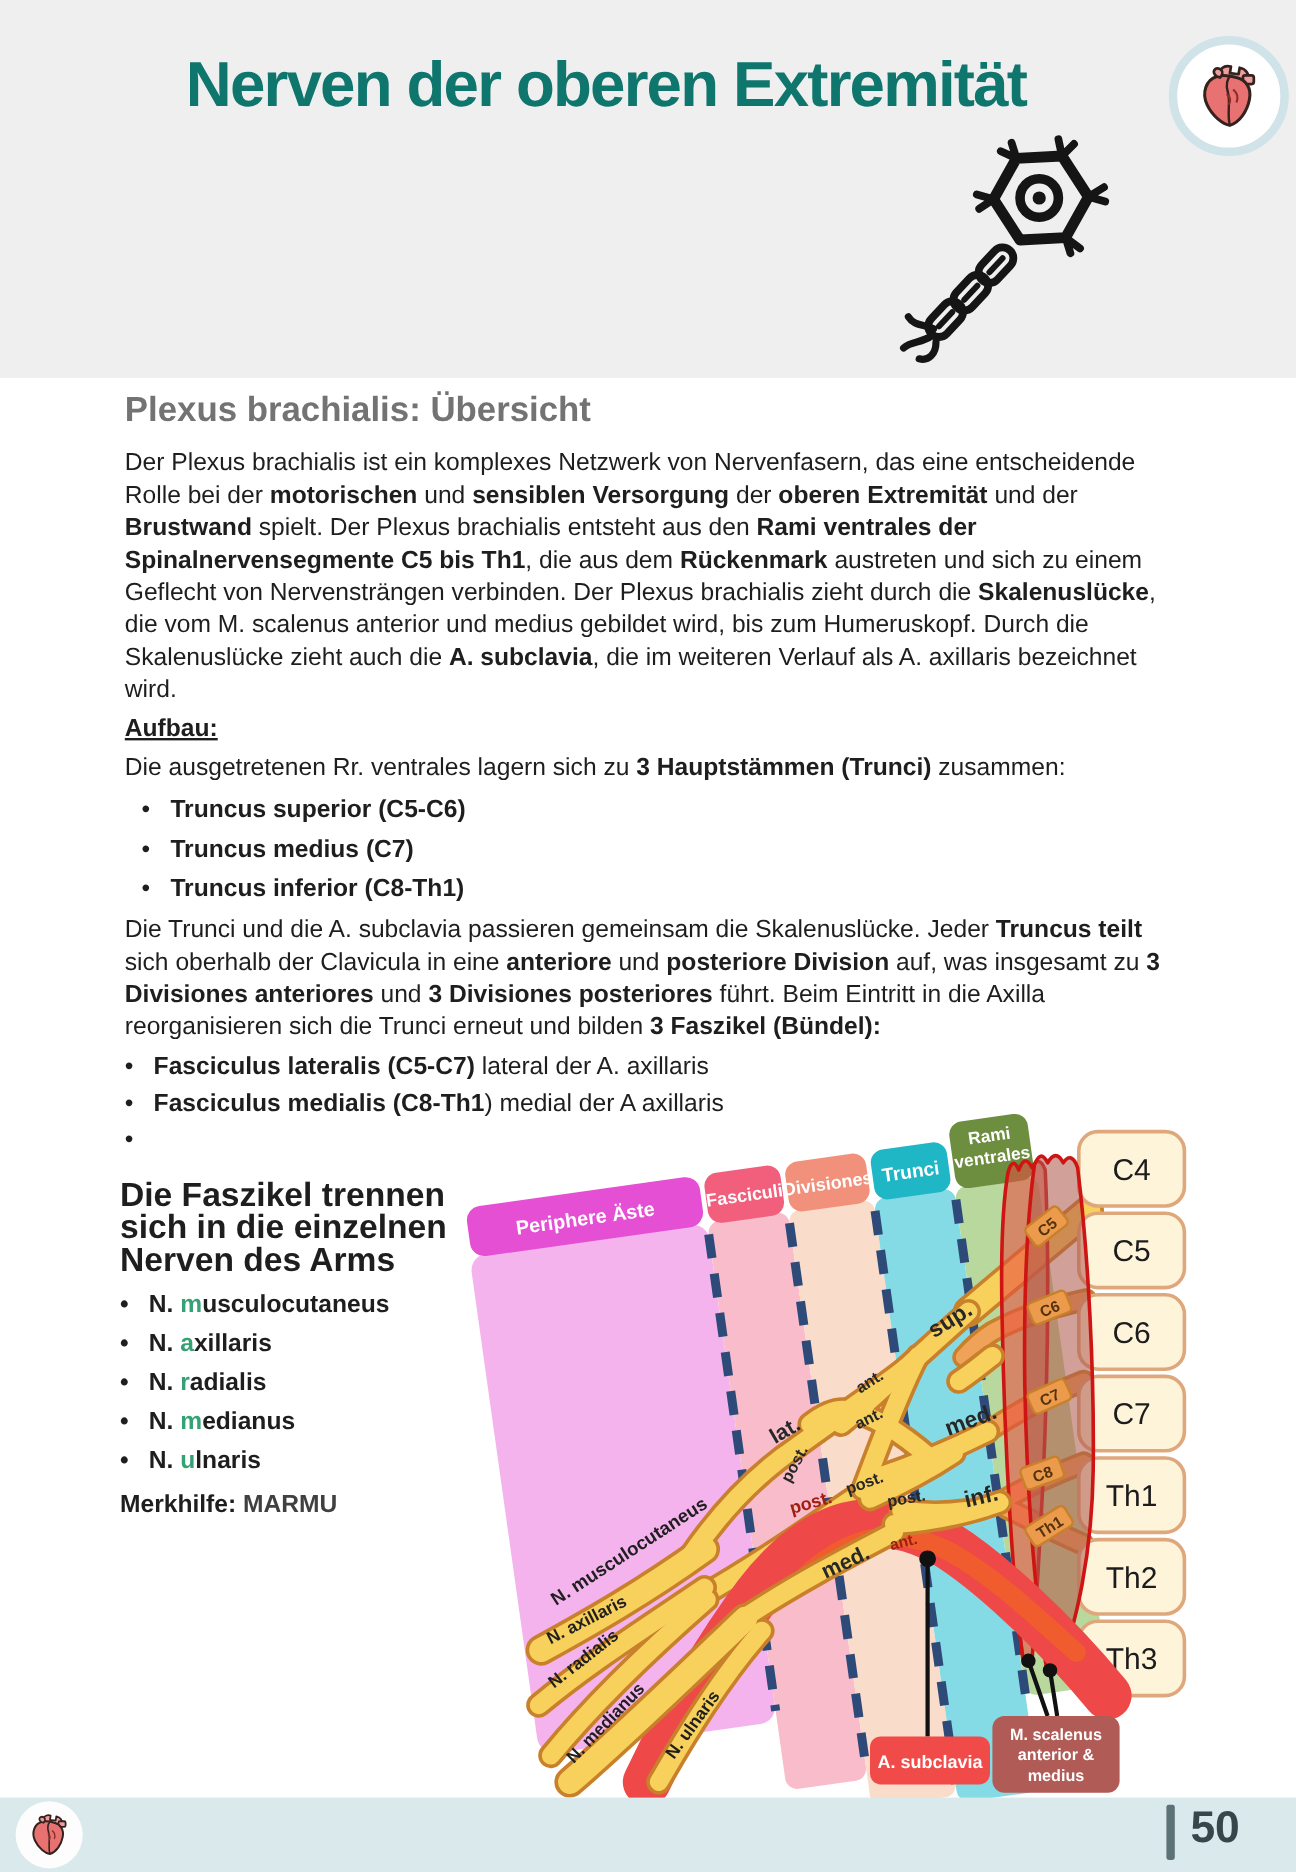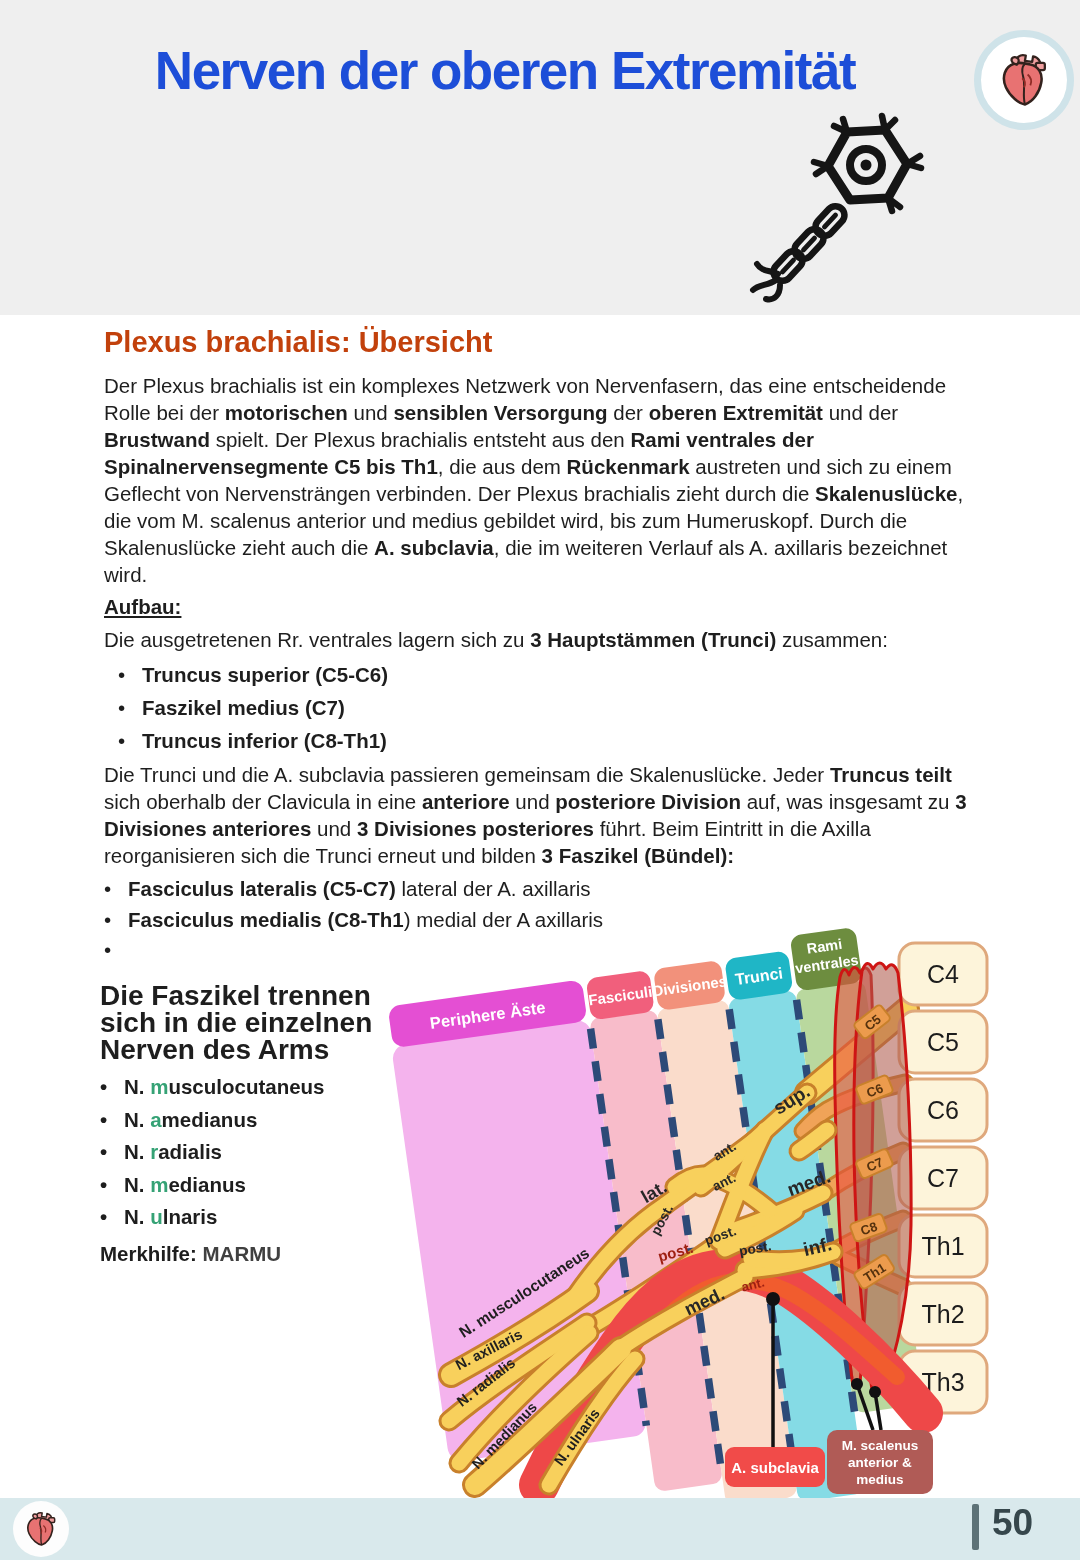--- a/index.html
+++ b/index.html
@@ -3,30 +3,30 @@
 <meta charset="utf-8">
 <style>
   html,body{margin:0;padding:0;}
   body{
     width:1080px;height:1560px;position:relative;background:#ffffff;
     font-family:"Liberation Sans",sans-serif;overflow:hidden;color:#1e1e1e;
   }
   .header-band{position:absolute;left:0;top:0;width:1080px;height:315px;background:#efefef;}
   .page-title{
     position:absolute;left:0;top:40px;width:1010px;text-align:center;margin:0;
-    font-size:53px;font-weight:800;letter-spacing:-1.5px;color:#1d4ed8;
+    font-size:53px;font-weight:800;letter-spacing:-1.5px;color:#0f766e;
   }
   .heart-badge{
     position:absolute;top:30px;right:6px;width:86px;height:86px;border-radius:50%;
     background:#ffffff;border:7px solid #cfe3e9;display:flex;align-items:center;justify-content:center;
   }
   .neuron-wrap{position:absolute;left:742px;top:104px;width:190px;height:200px;}
 
   .content{position:absolute;left:104px;top:326px;width:880px;}
-  .section-heading{font-size:29px;font-weight:800;color:#c2410c;margin:0 0 13px 0;}
+  .section-heading{font-size:29px;font-weight:800;color:#737373;margin:0 0 13px 0;}
   .para{font-size:20.5px;line-height:27px;margin:0 0 5px 0;}
   .aufbau{font-size:20.5px;line-height:27px;margin:2px 0 6px 0;}
   .aufbau b{text-decoration:underline;}
   .blist{margin:2px 0 2px 0;}
   .blist-row{display:flex;font-size:20.5px;}
   .blist-row .dot{width:24px;flex:0 0 24px;text-align:left;}
   .trunci .blist-row{line-height:33px;font-weight:700;padding-left:14px;}
   .trunci .blist-row .dot{font-weight:400;}
   .fasc .blist-row{line-height:30.5px;}
 
@@ -118,21 +118,21 @@
 
   <p class="para"><span>Die ausgetretenen Rr. ventrales lagern sich zu </span><b>3 Hauptstämmen (Trunci)</b><span> zusammen:</span></p>
 
   <div class="blist trunci">
     <div class="blist-row">
         <span class="dot">•</span>
         <span><b>Truncus superior (C5-C6)</b></span>
       </div>
     <div class="blist-row">
         <span class="dot">•</span>
-        <span><b>Faszikel medius (C7)</b></span>
+        <span><b>Truncus medius (C7)</b></span>
       </div>
     <div class="blist-row">
         <span class="dot">•</span>
         <span><b>Truncus inferior (C8-Th1)</b></span>
       </div>
   </div>
 
   <p class="para" style="margin-top:4px"><span>Die Trunci und die A. subclavia passieren gemeinsam die Skalenuslücke. Jeder </span><b>Truncus teilt</b><span> sich oberhalb der Clavicula in eine </span><b>anteriore</b><span> und </span><b>posteriore Division</b><span> auf, was insgesamt zu </span><b>3 Divisiones anteriores</b><span> und </span><b>3 Divisiones posteriores</b><span> führt. Beim Eintritt in die Axilla reorganisieren sich die Trunci erneut und bilden </span><b>3 Faszikel (Bündel):</b></p>
 
   <div class="blist fasc">
@@ -152,21 +152,21 @@
 
 <div class="left-col">
   <p class="para"><span>Die Faszikel trennen sich in die </span><b>einzelnen Nerven des Arms</b></p>
   <div class="blist nervelist">
     <div class="blist-row">
         <span class="dot">•</span>
         <span><b>N. </b><b style="color: rgb(53, 162, 117);">m</b><b>usculocutaneus</b></span>
       </div>
     <div class="blist-row">
         <span class="dot">•</span>
-        <span><b>N. </b><b style="color: rgb(53, 162, 117);">a</b><b>medianus</b></span>
+        <span><b>N. </b><b style="color: rgb(53, 162, 117);">a</b><b>xillaris</b></span>
       </div>
     <div class="blist-row">
         <span class="dot">•</span>
         <span><b>N. </b><b style="color: rgb(53, 162, 117);">r</b><b>adialis</b></span>
       </div>
     <div class="blist-row">
         <span class="dot">•</span>
         <span><b>N. </b><b style="color: rgb(53, 162, 117);">m</b><b>edianus</b></span>
       </div>
     <div class="blist-row">

